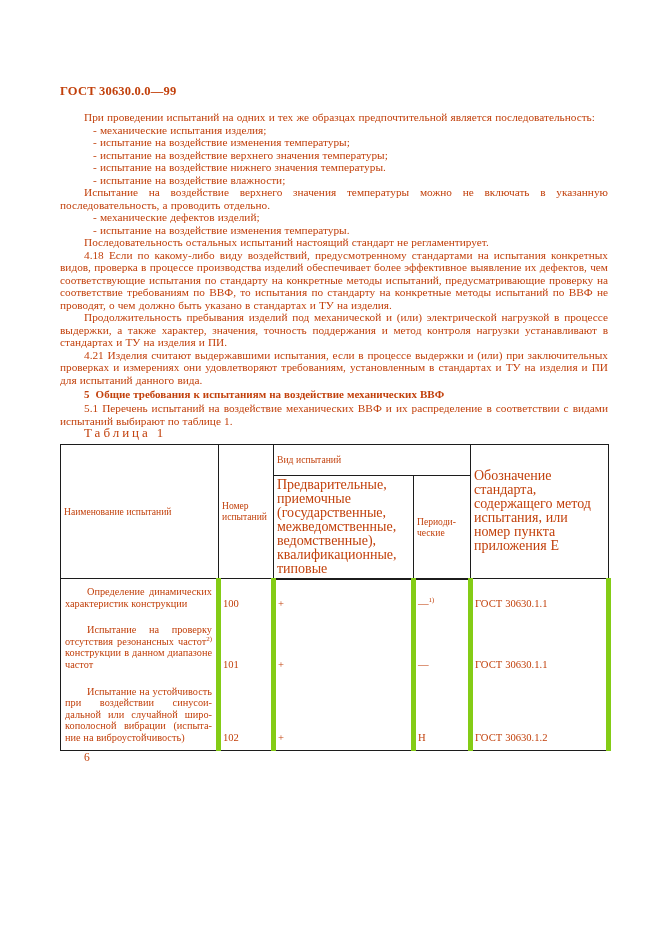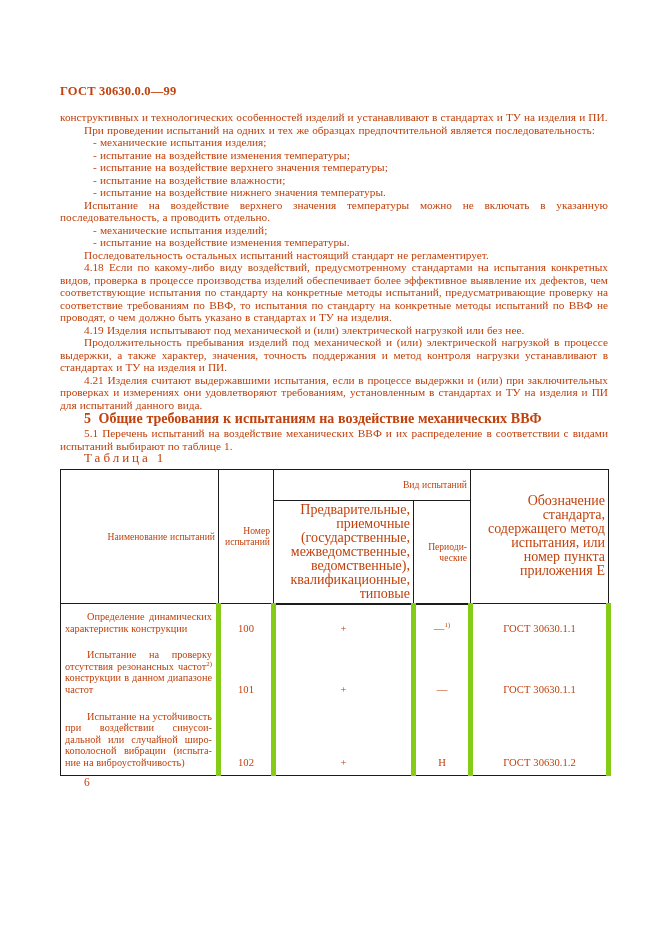--- a/index.html
+++ b/index.html
@@ -14,80 +14,78 @@
   .content{
     position:absolute;top:65px;left:60px;width:548px;
     font-size:11.3px;line-height:12.5px;text-align:justify;
     word-spacing:.3px;hyphens:manual;-webkit-hyphens:manual;
   }
   .content p{margin:0;text-indent:24px;}
   .content p.flush{text-indent:0;}
   .content .list-line{margin:0;padding-left:33px;text-indent:0;text-align:left;}
   .section-heading{
     margin:30px 0 0 0;text-indent:24px;
-    font-weight:bold;font-size:14px;line-height:16px;text-align:left;
+    font-weight:bold;font-size:11px;line-height:16px;text-align:left;
   }
   .p51{margin-top:14px;}
   .table-label{margin-top:18px;text-indent:0;text-align:left;font-size:13px;}
   .table-label .spaced{letter-spacing:3px;}
   .table-label .tnum{margin-left:6px;}
   table.t1{
     margin-top:4px;width:548px;border-collapse:collapse;table-layout:fixed;
     border:1.5px solid #1c1c1c;
   }
   table.t1 th,table.t1 td{font-weight:normal;vertical-align:middle;}
   table.t1 thead th{
-    border:1px solid #1c1c1c;text-align:right;padding:2px 3px;
+    border:1px solid #1c1c1c;text-align:left;padding:2px 3px;
     font-size:9.6px;line-height:11px;
   }
   table.t1 thead tr.sub th{border-bottom:2px solid #1c1c1c;}
   table.t1 thead th.small{font-size:14px;line-height:14px;}
   table.t1 thead th.kind-group{height:26px;}
   table.t1 thead tr.sub{height:66px;}
   table.t1 tbody td{
     border-left:1px solid #1c1c1c;border-right:5px solid #84cc16;
     border-top:none;border-bottom:none;
     font-size:10.3px;line-height:11.6px;
   }
   table.t1 tbody td.name{
     text-align:justify;text-indent:22px;padding:7px 4px 6px 4px;vertical-align:top;
     word-spacing:.2px;
   }
   table.t1 tbody td.val{
-    text-align:center;vertical-align:bottom;padding:16px 2px 6px 2px;font-size:10.6px;
+    text-align:left;vertical-align:bottom;padding:16px 2px 6px 2px;font-size:10.6px;
   }
   table.t1 tbody tr.r2 td.name,table.t1 tbody tr.r3 td.name{padding-top:9px;}
   sup.fn{font-size:7px;line-height:0;vertical-align:super;letter-spacing:0;}
   .page-num{margin:7px 0 0 0;text-indent:0;text-align:left;font-size:11.5px;}
 </style>
 </head>
 <body>
 
 <div class="page">
 
   <div class="doc-header">ГОСТ 30630.0.0—99</div>
 
   <div class="content">
-    <p class="flush">конструктивных и технологических особенностей изделий и устанавливают в стандартах и ТУ на изделия и ПИ.</p>
     <p>При проведении испытаний на одних и тех же образцах предпочтительной является последо­вательность:</p>
 
     <p class="list-line">- механические испытания изделия;</p>
     <p class="list-line">- испытание на воздействие изменения температуры;</p>
     <p class="list-line">- испытание на воздействие верхнего значения температуры;</p>
+    <p class="list-line">- испытание на воздействие нижнего значения температуры.</p>
     <p class="list-line">- испытание на воздействие влажности;</p>
-    <p class="list-line">- испытание на воздействие нижнего значения температуры.</p>
 
     <p>Испытание на воздействие верхнего значения температуры можно не включать в указанную последовательность, а проводить отдельно.</p>
 
-    <p class="list-line">- механические испытания изделий;</p>
+    <p class="list-line">- механические дефектов изделий;</p>
     <p class="list-line">- испытание на воздействие изменения температуры.</p>
 
     <p>Последовательность остальных испытаний настоящий стандарт не регламентирует.</p>
     <p>4.18 Если по какому-либо виду воздействий, предусмотренному стандартами на испытания конкретных видов, проверка в процессе производства изделий обеспечивает более эффективное выявление их дефектов, чем соответствующие испытания по стандарту на конкретные методы испытаний, предусматривающие проверку на соответствие требованиям по ВВФ, то испытания по стандарту на конкретные методы испытаний по ВВФ не проводят, о чем должно быть указано в стандартах и ТУ на изделия.</p>
-    <p>4.19 Изделия испытывают под механической и (или) электрической нагрузкой или без нее.</p>
     <p>Продолжительность пребывания изделий под механической и (или) электрической нагрузкой в процессе выдержки, а также характер, значения, точность поддержания и метод контроля нагрузки устанавливают в стандартах и ТУ на изделия и ПИ.</p>
     <p>4.21 Изделия считают выдержавшими испытания, если в процессе выдержки и (или) при заключительных проверках и измерениях они удовлетворяют требованиям, установленным в стан­дартах и ТУ на изделия и ПИ для испытаний данного вида.</p>
 
     <p class="section-heading"><span>5</span>&nbsp;&nbsp;<span>Общие требования к испытаниям на воздействие механических ВВФ</span></p>
 
     <p class="p51">5.1 Перечень испытаний на воздействие механических ВВФ и их распределение в соответствии с видами испытаний выбирают по таблице 1.</p>
 
     <p class="table-label"><span class="spaced">Таблица</span><span class="tnum">1</span></p>
 
     <table class="t1">

